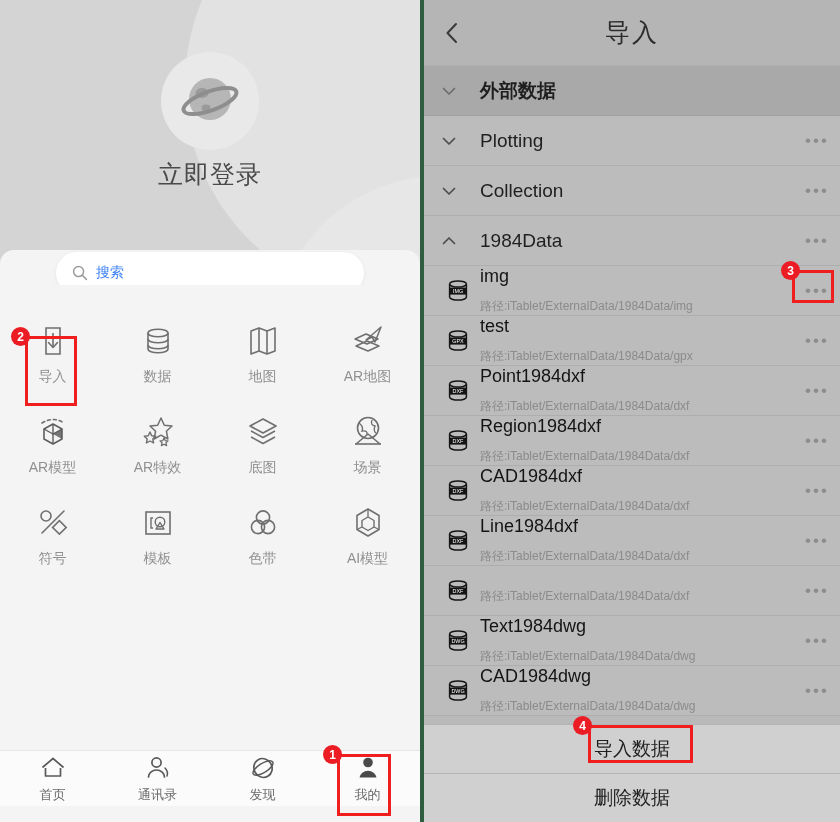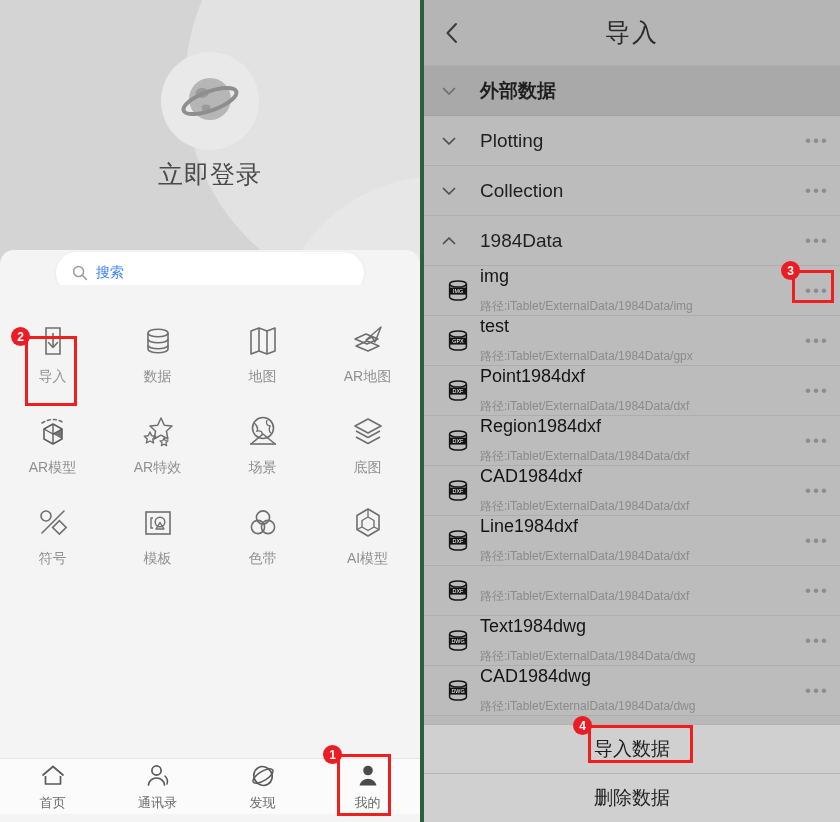--- a/index.html
+++ b/index.html
@@ -100,21 +100,21 @@
   .grid-cell .gl {
     margin-top: 6px;
     font-size: 14px;
     color: #909090;
     white-space: nowrap;
   }
 
   
   #tab-bar {
     position: absolute;
-    left: 0; bottom: 8px;
+    left: 0; bottom: 16px;
     width: 420px; height: 56px;
     border-top: 1px solid #e6e6e6;
     display: flex;
     background: #fbfbfb;
   }
   .tab-item {
     flex: 1;
     display: flex; flex-direction: column;
     align-items: center; justify-content: center;
     position: relative;
@@ -320,45 +320,45 @@
             <path d="M21 4 L24.3 11.2 L32 12 L26.4 17.2 L27.9 25 L21 21.2 L14.1 25 L15.6 17.2 L10 12 L17.7 11.2 Z" fill="none" stroke="#6f6f6f" stroke-width="1.5" stroke-linejoin="round"></path>
             <path d="M10 18 L11.7 21.8 L15.7 22.2 L12.8 25 L13.6 29 L10 27 L6.4 29 L7.2 25 L4.3 22.2 L8.3 21.8 Z" fill="none" stroke="#6f6f6f" stroke-width="1.4" stroke-linejoin="round"></path>
             <path d="M24 24 L25.2 26.6 L28 26.9 L26 28.8 L26.6 31.6 L24 30.2 L21.4 31.6 L22 28.8 L20 26.9 L22.8 26.6 Z" fill="none" stroke="#6f6f6f" stroke-width="1.3" stroke-linejoin="round"></path>
           </svg>
         </span>
         <span class="gl">AR特效</span>
       </div>
 
       <div class="grid-cell">
         <span class="gi">
+          <svg width="34" height="34" viewBox="0 0 34 34">
+            <path d="M17 4 L30 11 L17 18 L4 11 Z" fill="none" stroke="#6f6f6f" stroke-width="1.6" stroke-linejoin="round"></path>
+            <path d="M5 16 L17 22.5 L29 16" fill="none" stroke="#6f6f6f" stroke-width="1.6" stroke-linejoin="round"></path>
+            <path d="M5 22 L17 28.5 L29 22" fill="none" stroke="#6f6f6f" stroke-width="1.6" stroke-linejoin="round"></path>
+          </svg>
+        </span>
+        <span class="gl">底图</span>
+      </div>
+
+      <div class="grid-cell">
+        <span class="gi">
           <svg width="36" height="36" viewBox="0 0 36 36">
             <circle cx="18" cy="14" r="10.5" fill="none" stroke="#6f6f6f" stroke-width="1.6"></circle>
             <path d="M9 9 Q14 13 12 17 Q18 16 17 21" fill="none" stroke="#6f6f6f" stroke-width="1.4"></path>
             <path d="M22 6 Q20 11 25 12 Q23 17 26 19" fill="none" stroke="#6f6f6f" stroke-width="1.4"></path>
             <path d="M6 30 L18 20 L30 30" fill="none" stroke="#6f6f6f" stroke-width="1.6" stroke-linejoin="round"></path>
             <line x1="5" y1="30" x2="31" y2="30" stroke="#6f6f6f" stroke-width="1.6"></line>
           </svg>
         </span>
         <span class="gl">场景</span>
       </div>
 
       <div class="grid-cell">
         <span class="gi">
           <svg width="34" height="34" viewBox="0 0 34 34">
-            <path d="M17 4 L30 11 L17 18 L4 11 Z" fill="none" stroke="#6f6f6f" stroke-width="1.6" stroke-linejoin="round"></path>
-            <path d="M5 16 L17 22.5 L29 16" fill="none" stroke="#6f6f6f" stroke-width="1.6" stroke-linejoin="round"></path>
-            <path d="M5 22 L17 28.5 L29 22" fill="none" stroke="#6f6f6f" stroke-width="1.6" stroke-linejoin="round"></path>
-          </svg>
-        </span>
-        <span class="gl">底图</span>
-      </div>
-
-      <div class="grid-cell">
-        <span class="gi">
-          <svg width="34" height="34" viewBox="0 0 34 34">
             <circle cx="10" cy="10" r="5" fill="none" stroke="#6f6f6f" stroke-width="1.6"></circle>
             <rect x="18.6" y="16.6" width="9.6" height="9.6" fill="none" stroke="#6f6f6f" stroke-width="1.6" transform="rotate(45 23.4 21.4)"></rect>
             <line x1="28" y1="5" x2="6" y2="27" stroke="#6f6f6f" stroke-width="1.6" stroke-linecap="round"></line>
           </svg>
         </span>
         <span class="gl">符号</span>
       </div>
 
       <div class="grid-cell">
         <span class="gi">

